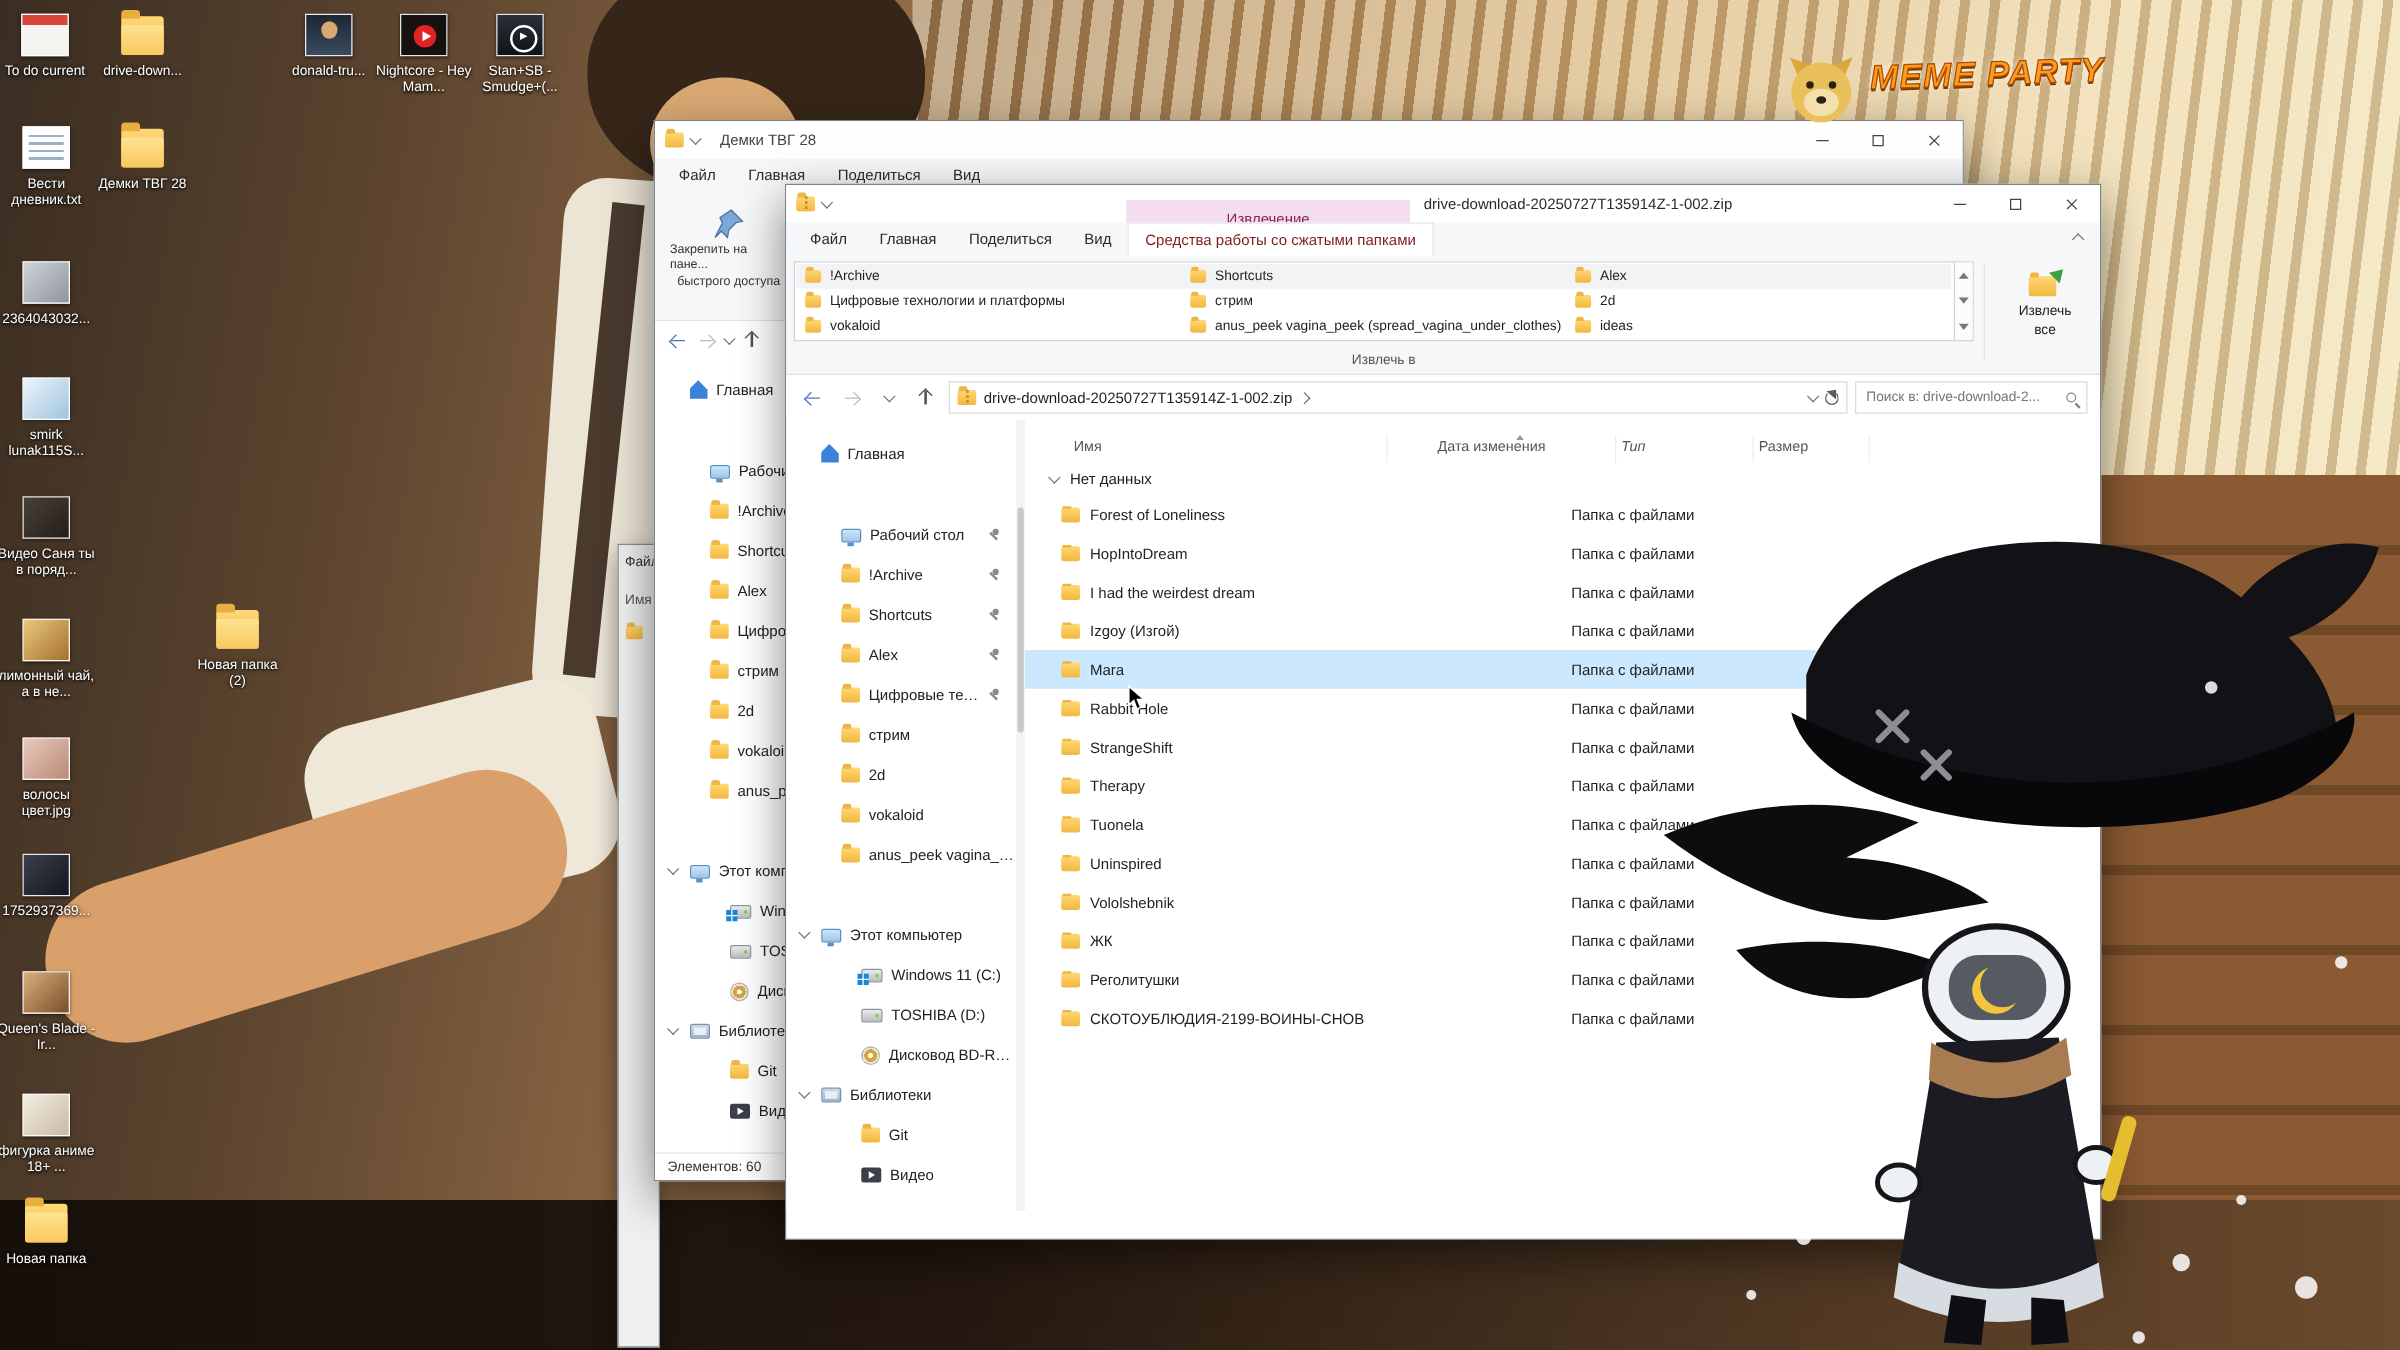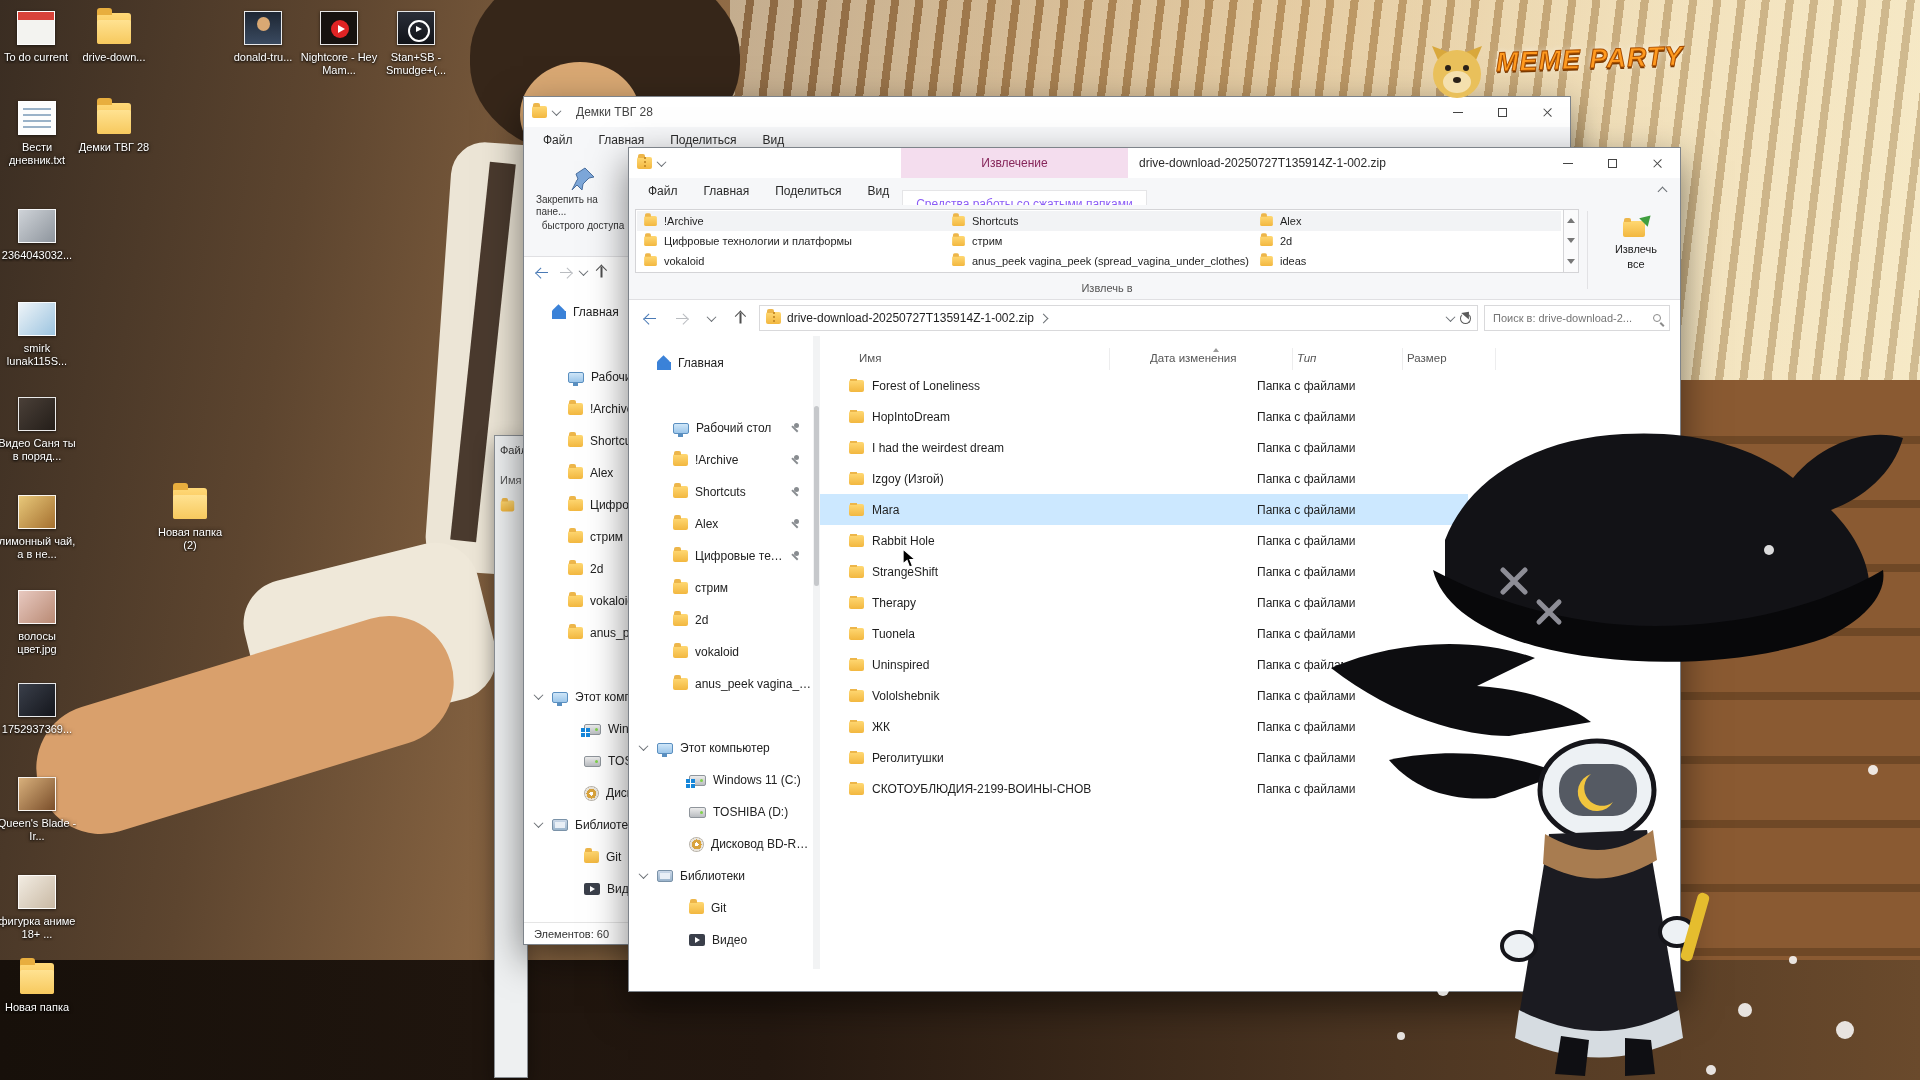--- a/index.html
+++ b/index.html
@@ -55,21 +55,21 @@
   .qat { display:flex; align-items:center; gap:6px; padding-left:8px; }
   .caps { position:absolute; right:0; top:0; height:30px; display:flex; }
   .cap { width:45px; height:30px; display:flex; align-items:center; justify-content:center; }
   .cap-min i { width:10px; height:1px; background:#444; display:block; }
   .cap-max i { width:9px; height:9px; border:1px solid #444; display:block; }
   .cap-close i { position:relative; width:11px; height:11px; display:block; }
   .cap-close i::before,.cap-close i::after { content:""; position:absolute; left:5px; top:0; width:1.4px; height:11px; background:#444; }
   .cap-close i::before { transform:rotate(45deg); } .cap-close i::after { transform:rotate(-45deg); }
   .tabs { position:absolute; left:0; right:0; top:30px; height:27px; background:#f6f7f9; display:flex; align-items:stretch; padding-left:6px; }
   .rtab { padding:0 13px; line-height:26px; font-size:12px; color:#2a2a2a; }
-  .rtab.ctx { color:#8b5cf6;margin-top:12px; }
+  .rtab.ctx { color:#7f1d1d; }
   .rtab.active { background:#fff; border:1px solid #e5e5e7; border-bottom:none; }
   .cv { display:inline-block; width:7px; height:7px; border-right:1.5px solid #6a6f74; border-bottom:1.5px solid #6a6f74; }
   .cv-d { transform:rotate(45deg) translate(-1px,-1px); } .cv-r { transform:rotate(-45deg); } .cv-u { transform:rotate(225deg); }
   .arr { width:14px; height:13px; position:relative; color:#4a7ab5; display:inline-block; }
   .arr::before { content:""; position:absolute; top:6px; left:1px; width:11px; height:1.6px; background:currentColor; }
   .arr::after { content:""; position:absolute; left:1px; top:3.2px; width:6.5px; height:6.5px; border-left:1.6px solid currentColor; border-bottom:1.6px solid currentColor; transform:rotate(45deg); }
   .arr.fwd { transform:scaleX(-1); color:#b9bcc0; }
   .arr.up { transform:rotate(90deg); color:#4f4f4f; }
   .ref { width:11px; height:11px; border:1.6px solid #5a5a5a; border-radius:50%; border-top-color:transparent; position:relative; display:inline-block; }
   .ref::after { content:""; position:absolute; right:-2px; top:-3px; border-left:5px solid transparent; border-right:5px solid transparent; border-bottom:6px solid #5a5a5a; transform:rotate(40deg); }
@@ -110,21 +110,21 @@
   .sitem .slabel { white-space:nowrap; overflow:hidden; text-overflow:ellipsis; flex:1; }
   .s-gap1 { height:34px; } .s-gap2 { height:32px; }
   .sscroll { position:absolute; left:184px; top:0; bottom:0; width:7px; background:#f2f3f4; }
   .sthumb { position:absolute; left:1px; width:5px; border-radius:3px; background:#c6c8cb; top:70px; height:180px; }
   .statusbar { position:absolute; left:0; right:0; bottom:0; height:22px; border-top:1px solid #e5e5e5; display:flex; align-items:center; padding-left:10px; font-size:11px; color:#333; background:#fff; }
   .viewbtns { position:absolute; right:6px; bottom:4px; display:flex; gap:3px; }
   .viewbtn { width:16px; height:14px; border:1px solid #cfd1d4; background:#fafafa; }
 
   
   .fw { left:628px; top:147px; width:1053px; height:845px; z-index:20; }
-  .ctx-head { position:absolute; left:272px; top:0; width:227px; height:30px; background:#f4ddee; color:#86265a;
+  .ctx-head { position:absolute; left:272px; top:12px; width:227px; height:30px; background:#f4ddee; color:#86265a;
     display:flex; align-items:center; justify-content:center; font-size:12px; }
   .fw-title { position:absolute; left:510px; top:0; height:30px; line-height:30px; font-size:12px; color:#2a2a2a; white-space:nowrap; }
   .ribbon { position:absolute; left:0; right:0; top:57px; height:95px; background:#f6f7f9; border-bottom:1px solid #e0e0e3; }
   .gallery { position:absolute; left:6px; top:4px; width:944px; height:64px; background:#fff; border:1px solid #d4d4d7;
     display:grid; grid-template-columns:1fr 1fr 1fr; grid-auto-rows:20px; padding:1px 17px 1px 1px; overflow:hidden; }
   .gitem { display:flex; align-items:center; gap:6px; padding-left:6px; font-size:11px; white-space:nowrap; overflow:hidden; }
   .gitem.shade { background:#f2f3f5; }
   .gitem .sf { transform:scale(.85); }
   .gal-arrows { position:absolute; left:934px; top:5px; width:15px; height:62px; border-left:1px solid #d4d4d7; background:#fbfbfc;
     display:flex; flex-direction:column; align-items:center; justify-content:space-around; }
@@ -638,20 +638,24 @@
     <div class="sscroll">
         <div class="sthumb"></div>
       </div>
     <div class="content">
       <div class="cols">
         <div class="c c-name">Имя</div>
         <div class="c c-date"><span class="sortmark"></span><span>Дата изменения</span></div>
         <div class="c c-type">Тип</div>
         <div class="c c-size">Размер</div>
       </div>
+      <div class="grouphdr">
+          <span class="cv cv-d"></span>
+          <span>Нет данных</span>
+        </div>
       <div class="rows">
         <div class="frow">
             <div class="fr-name">
               <span class="sf"></span>
               <span>Forest of Loneliness</span>
             </div>
             <div class="fr-date"></div>
             <div class="fr-type">Папка с файлами</div>
             <div class="fr-size"></div>
           </div>

